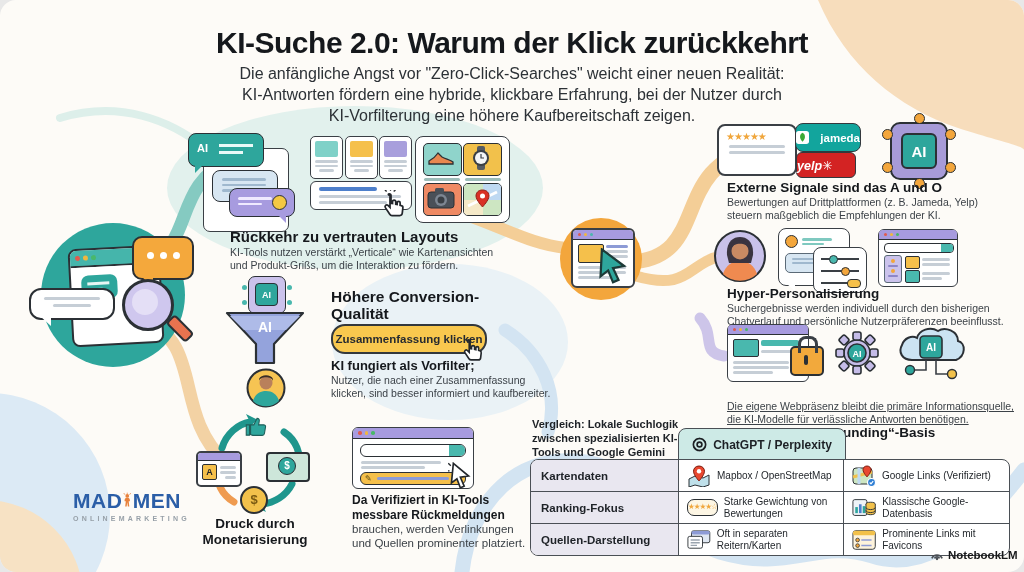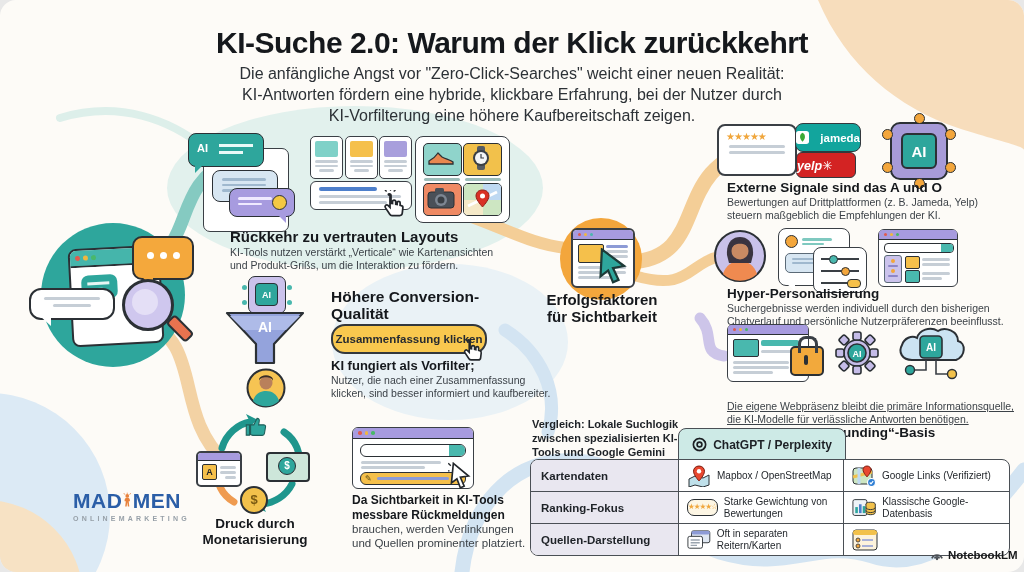--- a/index.html
+++ b/index.html
@@ -269,21 +269,21 @@
     <div style="position:absolute;left:7px;top:44px;width:104px;height:11px;background:#f5c04b;border:1.5px solid #2b3035;border-radius:6px;">
       <span style="position:absolute;left:4px;top:1px;font-size:8px;color:#5a4a14;">✎</span>
       <div style="position:absolute;left:16px;top:4px;width:72px;height:3px;background:#8d9bd6;border-radius:2px;"></div>
     </div>
   </div>
   <svg class="abs z" style="left:448px;top:462px;" width="26" height="28" viewBox="0 0 20 22">
     <path d="M4 1 L16 11 L9.5 12 L12.5 19 L9.5 20.3 L6.8 13.2 L2.5 16.5 Z" fill="#fff" stroke="#23272c" stroke-width="1.3"></path>
     <path d="M2 3 L0 1 M5 -0.5 L4.5 -2 M1 7 L-1 7" stroke="#23272c" stroke-width="1"></path>
   </svg>
   <div class="abs z" style="left:352px;top:493px;width:180px;font-size:11.5px;line-height:1.22;color:#3c4248;">
-    <span style="font-weight:800;color:#15181c;font-size:12px;">Da Sichtbarkeit in KI-Tools messbare Rückmeldungen</span>
+    <span style="font-weight:800;color:#15181c;font-size:12px;">Da Verifiziert in KI-Tools messbare Rückmeldungen</span>
     <span>brauchen, werden Verlinkungen und Quellen prominenter platziert.</span>
   </div>
 
   <div class="abs z" style="left:560px;top:218px;width:82px;height:82px;border-radius:50%;background:#f3a63c;"></div>
   <div class="abs z card" style="left:571px;top:228px;width:60px;height:56px;border-radius:6px;border-width:2px;">
     <div class="bar-top" style="height:9px;background:#a79bdf;border-radius:4px 4px 0 0;border-bottom:1.5px solid #2b3035;">
       <span class="dot" style="background:#e05b4f;width:3px;height:3px;"></span>
         <span class="dot" style="background:#f0b73f;width:3px;height:3px;"></span>
         <span class="dot" style="background:#49b8ae;width:3px;height:3px;"></span>
     </div>
@@ -291,21 +291,20 @@
     <div class="line" style="position:absolute;right:5px;top:15px;width:22px;height:2.5px;background:#8d9bd6;"></div>
     <div class="line" style="position:absolute;right:5px;top:20px;width:22px;height:2.5px;"></div>
     <div class="line" style="position:absolute;right:5px;top:25px;width:22px;height:2.5px;"></div>
     <div class="line" style="position:absolute;left:5px;top:36px;width:48px;height:2.5px;"></div>
     <div class="line" style="position:absolute;left:5px;top:41px;width:48px;height:2.5px;"></div>
     <div class="line" style="position:absolute;left:5px;top:46px;width:34px;height:2.5px;"></div>
   </div>
   <svg class="abs z" style="left:596px;top:248px;" width="34" height="36" viewBox="0 0 24 26">
     <path d="M4 1 L20 13 L12 14.5 L16 23 L12 24.8 L8.5 16.2 L3 20.5 Z" fill="#2ea69c" stroke="#1d3a38" stroke-width="1.6"></path>
   </svg>
-  <div class="abs z node-label" style="left:536px;top:291px;width:132px;">Erfolgsfaktoren für Sichtbarkeit</div>
 
   <div class="abs z card" style="left:717px;top:124px;width:76px;height:48px;border-radius:8px;border-width:2px;">
     <div class="stars" style="font-size:10px;margin:5px 0 2px 7px;">★★★★★</div>
     <div class="line" style="width:56px;margin:3px auto 3px;"></div>
     <div class="line" style="width:56px;margin:0 auto;"></div>
   </div>
   <div class="abs z badge" style="left:795px;top:123px;width:64px;height:27px;background:#12a59d;border-radius:8px;font-size:11.5px;">
     <svg width="13" height="13" viewBox="0 0 14 14">
         <rect width="14" height="14" rx="3" fill="#fff"></rect>
         <path d="M7 2 C3.5 3.5 3.5 8.5 7 11.5 C10.5 8.5 10.5 3.5 7 2 Z" fill="#3ba935"></path>
@@ -502,20 +501,21 @@
       </div>
       <div class="tcell">
         <svg width="26" height="22" viewBox="0 0 26 22">
             <rect x="1" y="1" width="24" height="20" rx="3" fill="#fdf3dc" stroke="#2b3035"></rect>
             <rect x="1" y="1" width="24" height="5" rx="3" fill="#f2c14b"></rect>
             <circle cx="6" cy="11" r="2" fill="#f3a63c" stroke="#2b3035" stroke-width=".8"></circle>
             <path d="M10 11 h11" stroke="#8d9bd6" stroke-width="1.6"></path>
             <circle cx="6" cy="17" r="2" fill="#f3a63c" stroke="#2b3035" stroke-width=".8"></circle>
             <path d="M10 17 h11" stroke="#8d9bd6" stroke-width="1.6"></path>
           </svg>
+        <span>Prominente Links mit Favicons</span>
       </div>
     </div>
   </div>
 
   <div class="abs z madmen">
     <div class="row">
       <span>MAD</span>
       <svg width="18" height="26" viewBox="0 0 18 26">
         <g stroke="#e8823c" stroke-width="1.2">
             <path d="M5 4 L3 1 M9 3.4 L9 0.4 M13 4 L15 1" stroke="#e8823c"></path>

